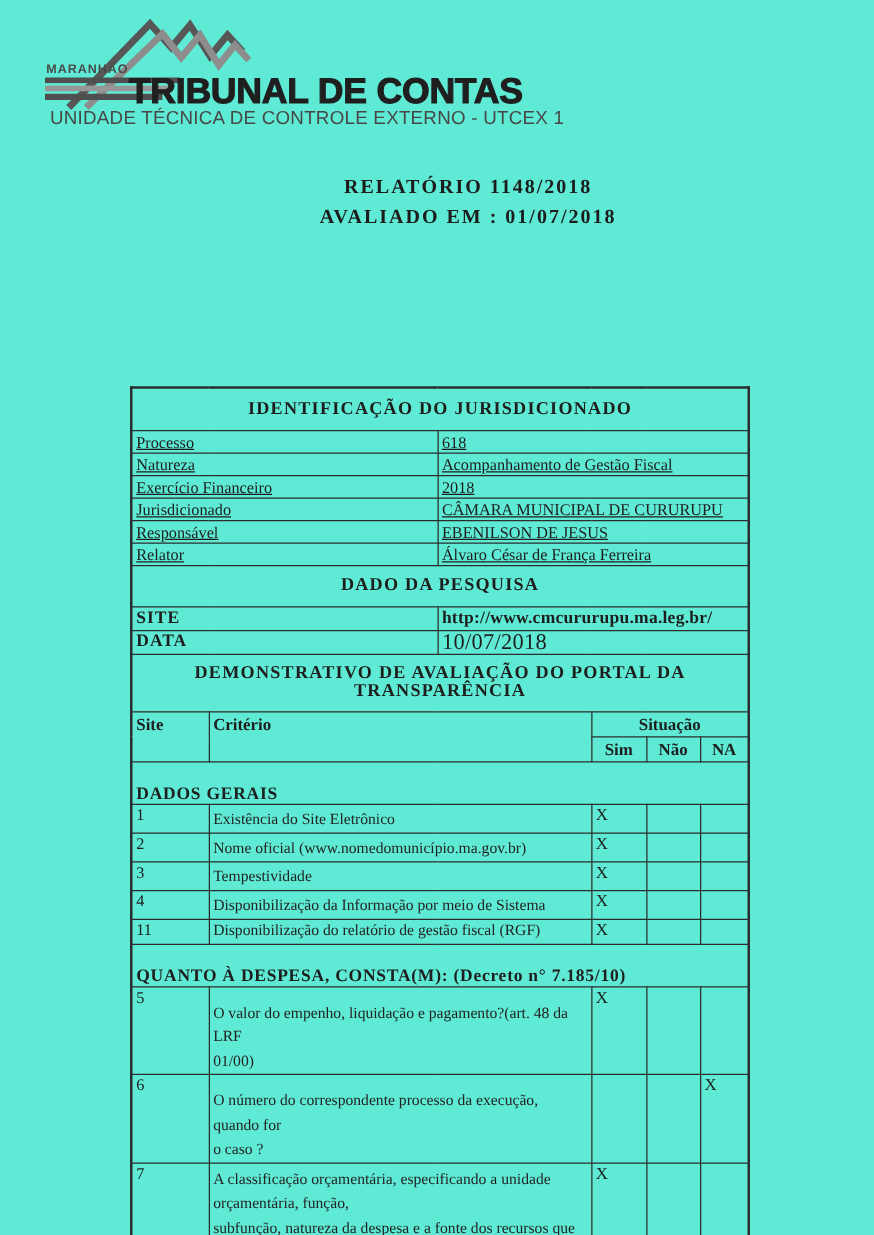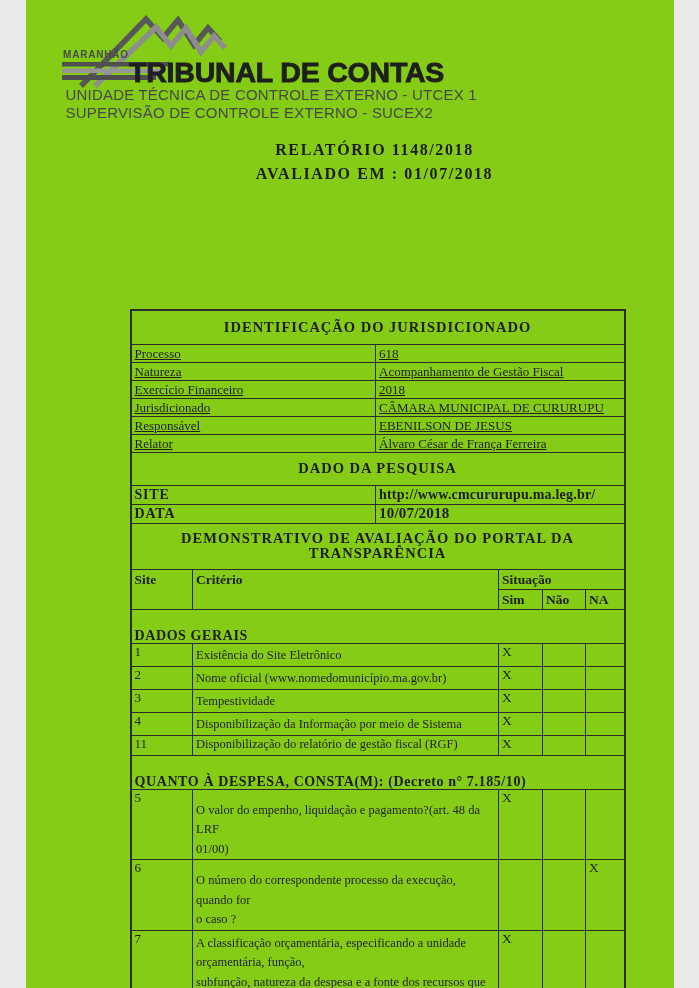--- a/index.html
+++ b/index.html
@@ -1,17 +1,17 @@
 <!DOCTYPE html>
 <html><head>
 <meta charset="utf-8">
 <style>
   html,body{margin:0;padding:0;background:#e9e9e9;}
   .page{
-    position:relative;width:648px;height:988px;background:#84cc16;
+    position:relative;width:699px;height:988px;background:#5eead4;
     font-family:"Liberation Serif", serif;color:#1f1f1f;overflow:hidden;
     margin:0 auto;
   }
   
   .logo-wrap{position:absolute;left:33px;top:8px;width:440px;height:80px;}
   .unit-lines{position:absolute;left:40px;top:86px;font-family:"Liberation Sans",sans-serif;
     font-size:15px;color:#474747;line-height:17.5px;letter-spacing:.2px;}
   
   .doc-title{position:absolute;left:50px;right:0;text-align:center;font-weight:bold;
     font-size:16px;letter-spacing:1.6px;color:#1c1c1c;}
@@ -20,31 +20,31 @@
   
   .intro{position:absolute;left:40px;top:203px;width:624px;
     font-family:"Liberation Sans",sans-serif;font-size:14.6px;color:#4e4e4e;
     line-height:26.5px;text-align:justify;text-indent:46px;}
   
   table.main{position:absolute;left:104px;top:309px;width:494px;
     border-collapse:collapse;table-layout:fixed;
     border:2px solid #2c2c2c;font-size:13px;color:#1e1e1e;}
   table.main td{border:1px solid #2c2c2c;padding:0 3px;vertical-align:top;
     overflow:hidden;line-height:15px;}
-  .c{text-align:left;}
+  .c{text-align:center;}
   .pre{white-space:pre-line;}
   .sect-title{font-weight:bold;font-size:14.5px;letter-spacing:1px;text-align:center;vertical-align:middle !important;}
   tr.t-ident{height:34px;}
   tr.r-id{height:18px;text-decoration:underline;}
   tr.r-id td{vertical-align:middle;}
   tr.t-pesq{height:33px;}
   tr.r-sd{height:19px;}
   tr.r-sd td{vertical-align:middle;font-weight:bold;font-size:14px;letter-spacing:.8px;}
   tr.r-sd td.val{letter-spacing:.2px;}
-  tr.r-sd td.val.plain{font-weight:bold;font-size:15px;}
+  tr.r-sd td.val.plain{font-weight:normal;font-size:18px;}
   tr.t-demo{height:46px;}
   tr.hdr1{height:20px;} tr.hdr2{height:20px;}
   tr.hdr1 td,tr.hdr2 td{font-weight:bold;font-size:13.5px;padding-top:2px;}
   tr.sec{height:16px;}
   tr.sec td{font-weight:bold;font-size:14px;letter-spacing:.6px;line-height:15px;padding-top:18px;}
   tr.r-a{height:23px;} tr.r-b{height:20px;}
   tr.r5{height:40px;} tr.r6{height:38px;} tr.r7{height:74px;}
   td.item{padding-top:2px;}
   td.crit{padding-left:6px;font-size:12.5px;color:#242424;}
   tr.r-a td.crit, tr.r-b td.crit{vertical-align:bottom;padding-bottom:3px;}
@@ -69,21 +69,20 @@
       <rect x="3" y="54" width="108" height="4.5" fill="#4f4f4f"></rect>
       <rect x="3" y="60.5" width="101" height="4.5" fill="#979797"></rect>
       <rect x="3" y="67" width="94" height="5" fill="#4f4f4f"></rect>
 
       <text x="70" y="74" font-family="Liberation Sans, sans-serif" font-size="28.5" font-weight="bold" fill="#1f1f1f" stroke="#1f1f1f" stroke-width="0.9" letter-spacing="-0.2">TRIBUNAL DE CONTAS</text>
     </svg>
   </div>
 
   <div class="unit-lines">
     <div>UNIDADE TÉCNICA DE CONTROLE EXTERNO - UTCEX 1</div>
-    <div>SUPERVISÃO DE CONTROLE EXTERNO - SUCEX2</div>
   </div>
 
   <div class="doc-title t1">RELATÓRIO 1148/2018</div>
   <div class="doc-title t2">AVALIADO EM : 01/07/2018</div>
 
 
   <table class="main">
     <colgroup>
       <col style="width:62px">
         <col style="width:183px">

